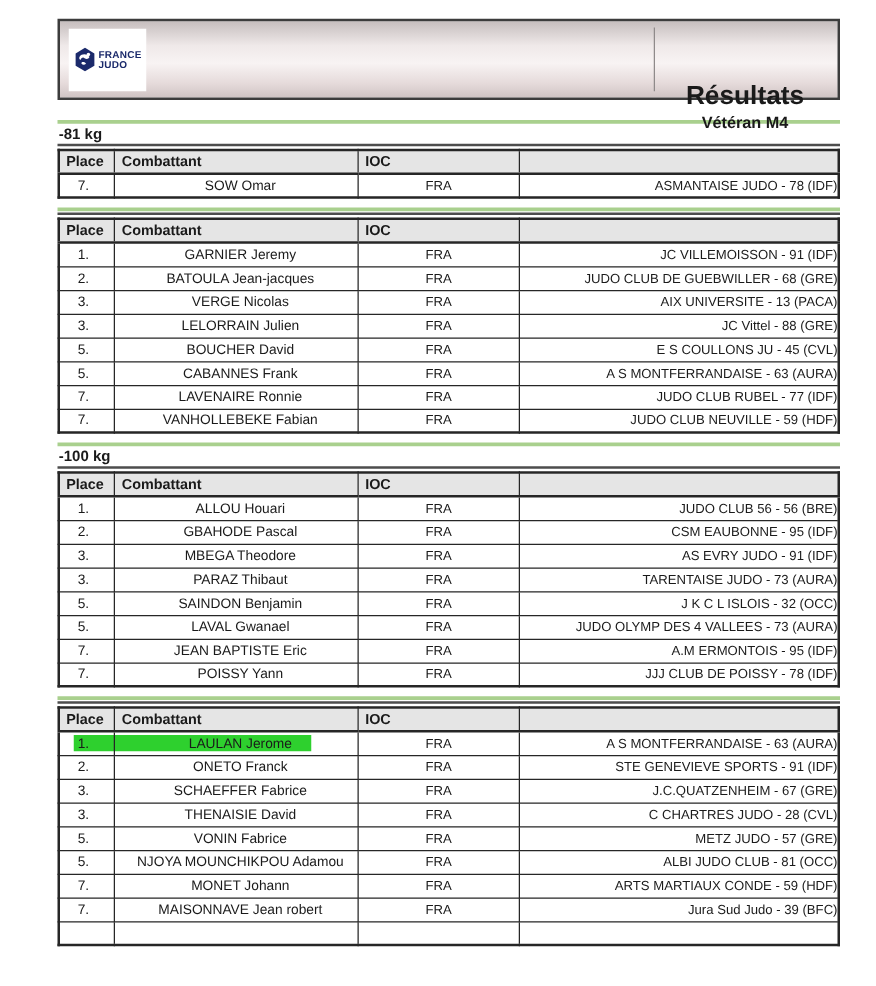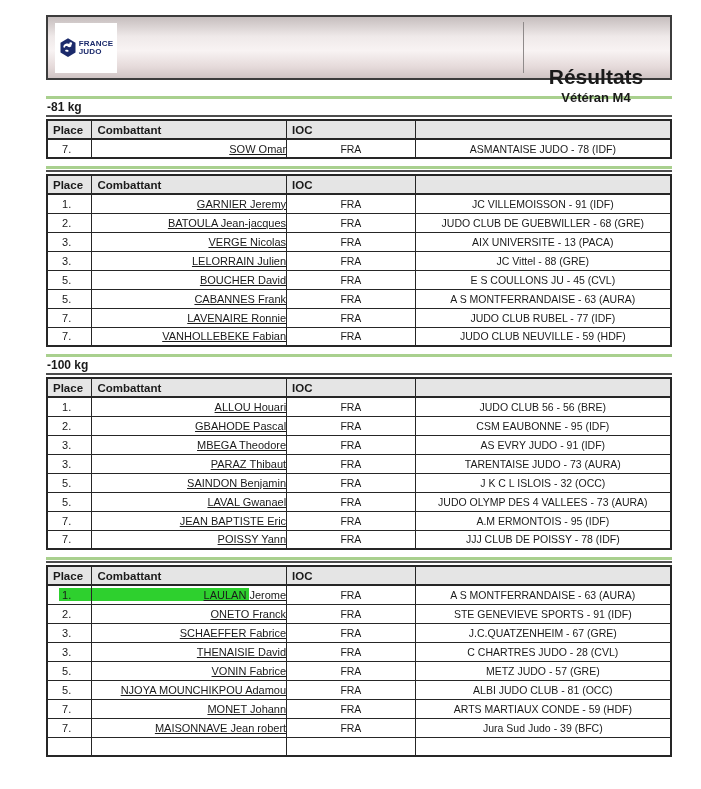--- a/index.html
+++ b/index.html
@@ -44,23 +44,23 @@
   table { width: 100%; border-collapse: collapse; table-layout: fixed; margin-top: 2px; border: 2px solid #262626; }
   col.c-place { width: 7.2%; }
   col.c-name  { width: 31.2%; }
   col.c-ioc   { width: 20.6%; }
   col.c-club  { width: 41%; }
   th, td { border: 1px solid #262626; height: 19px; overflow: hidden; white-space: nowrap; }
   th { background: #e5e5e5; font-size: 11.5px; font-weight: bold; text-align: left; padding: 0 5px; border-bottom-width: 2px; }
   th.th-ioc { text-align: left; }
   td { font-size: 11px; }
   td.place-cell { text-align: center; padding-right: 6px; }
-  td.name-cell  { text-align: right; padding-left: 6px; text-decoration: underline; }
+  td.name-cell  { text-align: center; padding-left: 6px; }
   td.ioc-cell   { text-align: center; font-size: 10.5px; }
-  td.club-cell  { text-align: center; font-size: 10.5px; }
+  td.club-cell  { text-align: right; font-size: 10.5px; }
 
   
   td.hl-place { background-image: linear-gradient(#2ed02e, #2ed02e); background-repeat: no-repeat; background-size: 76% 74%; background-position: 100% 45%; }
   td.hl-name  { background-image: linear-gradient(#2ed02e, #2ed02e); background-repeat: no-repeat; background-size: 81% 74%; background-position: 0 45%; }
 </style>
 </head>
 <body>
 
 <div class="content">
 

